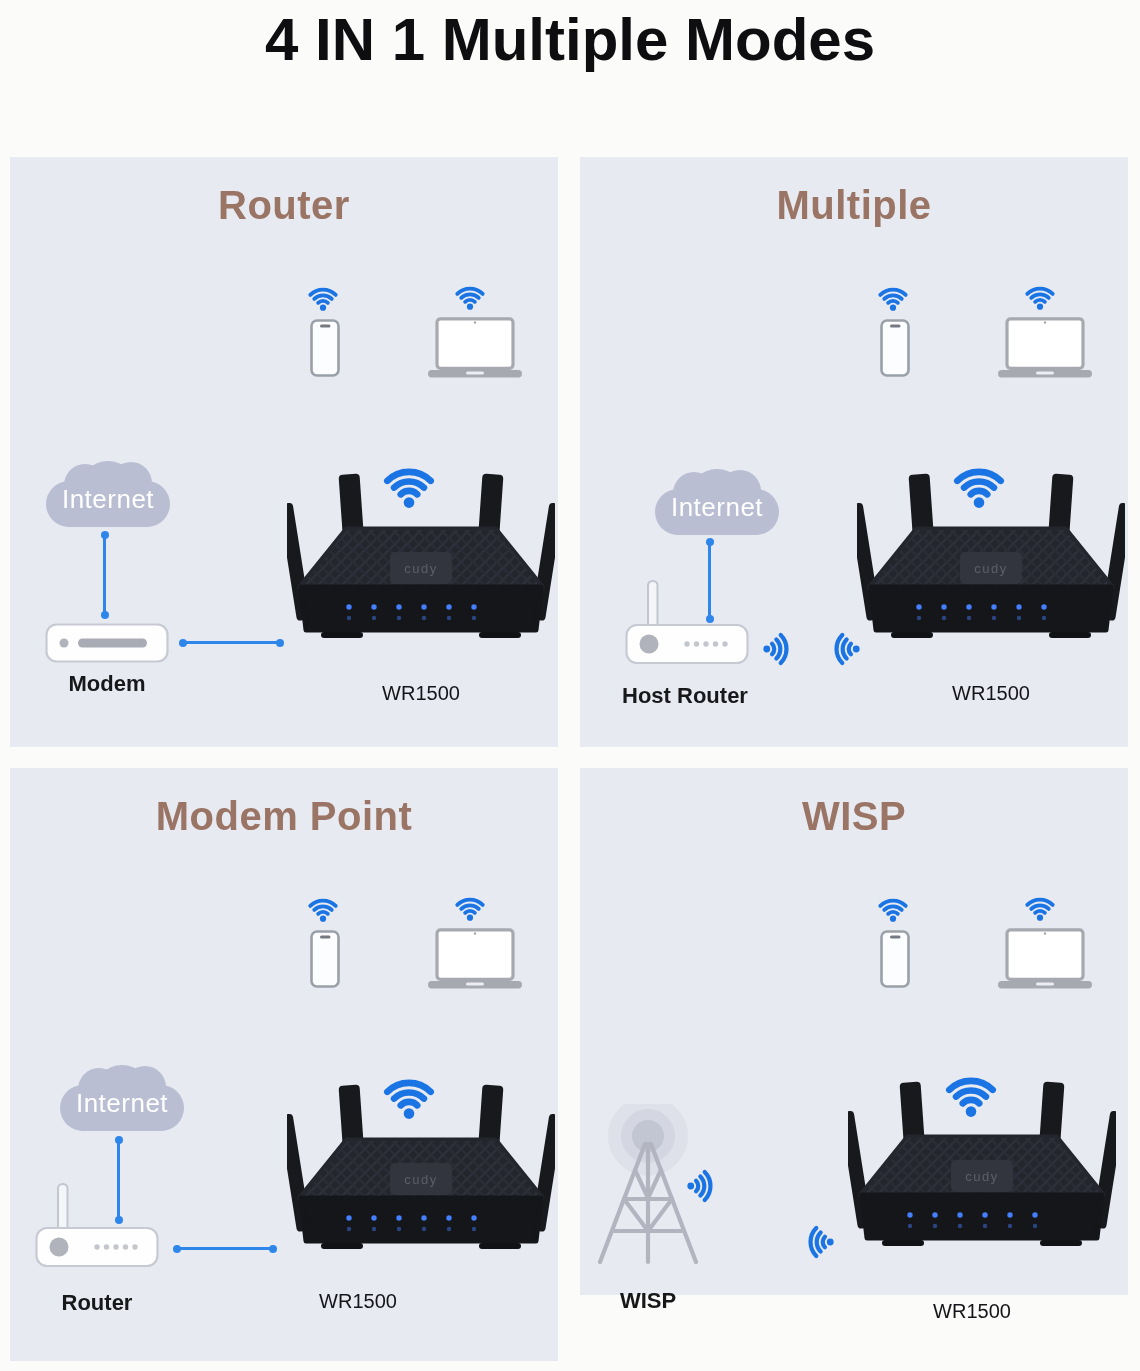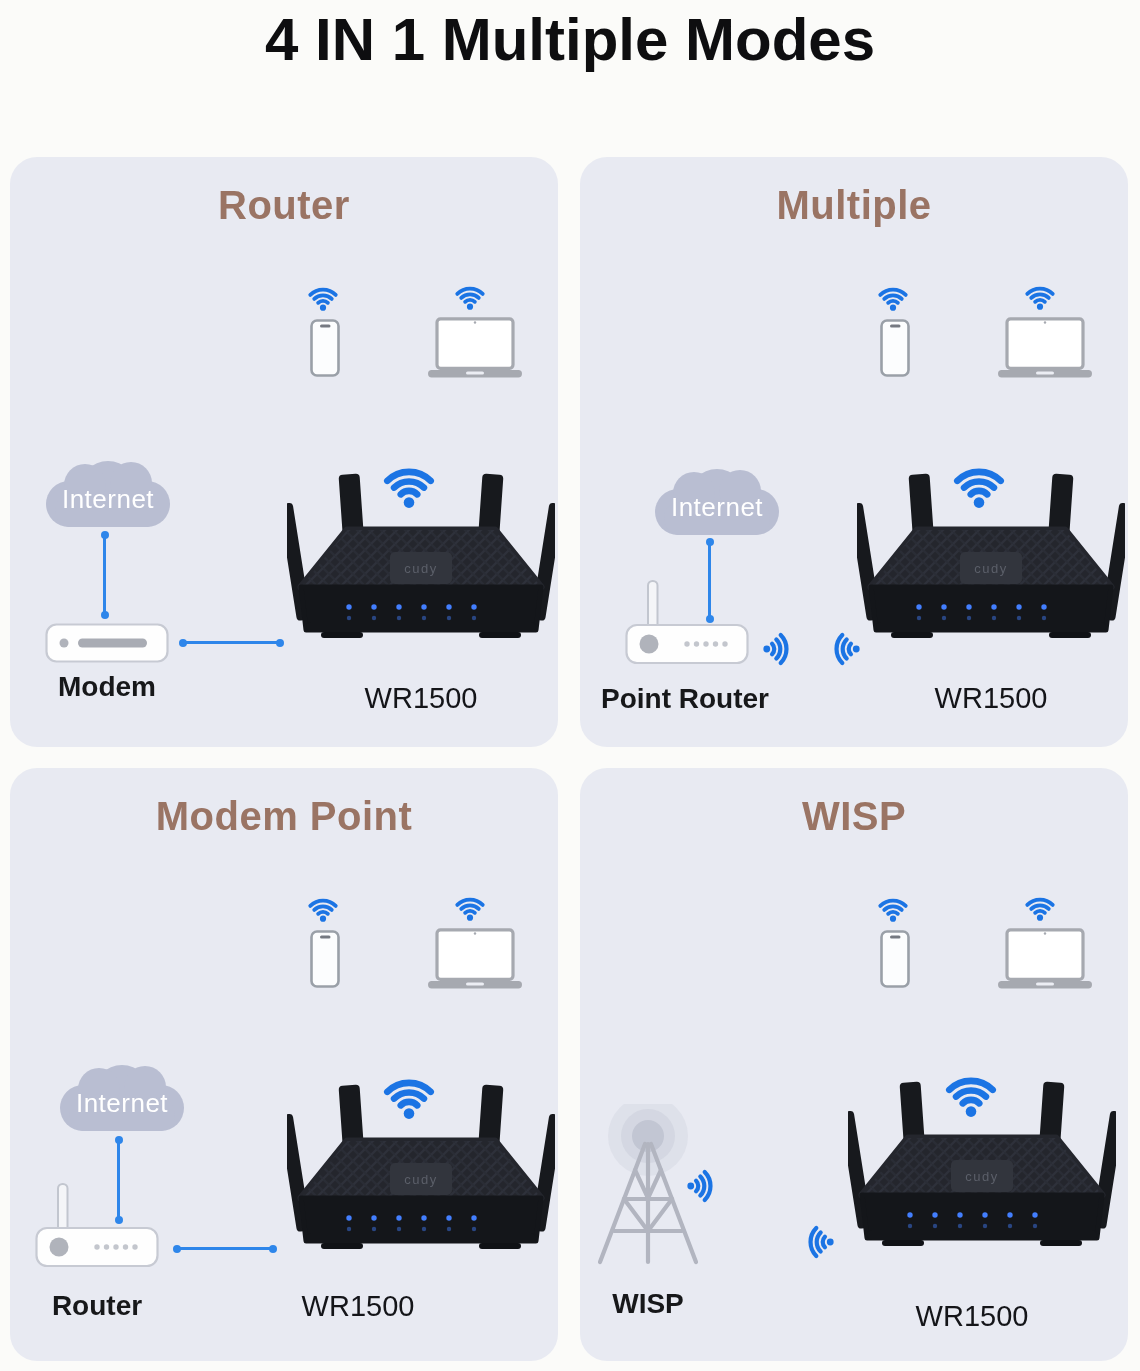--- a/index.html
+++ b/index.html
@@ -2,25 +2,25 @@
 <html><head>
 <meta charset="utf-8">
 <style>
   html,body{margin:0;padding:0;}
   .stage{position:relative;width:1140px;height:1371px;background:#fbfbf9;overflow:hidden;
          font-family:"Liberation Sans",sans-serif;}
   .abs{position:absolute;}
   svg.abs{display:block;}
   .main-title{position:absolute;top:5px;left:0;width:100%;text-align:center;
               font-size:60px;font-weight:700;color:#0e0e10;letter-spacing:0;}
-  .panel{position:absolute;width:548px;background:#e8eaf2;border-radius:27px;}
+  .panel{position:absolute;width:548px;background:#e8eaf2;}
   .panel-title{position:absolute;top:26px;left:0;width:100%;text-align:center;margin:0;
                font-size:40px;font-weight:700;color:#9a7464;letter-spacing:.5px;}
-  .dev-label{position:absolute;text-align:center;font-size:28px;font-weight:600;color:#17181a;}
-  .model-label{position:absolute;text-align:center;font-size:29px;font-weight:500;color:#141519;}
+  .dev-label{position:absolute;text-align:center;font-size:22px;font-weight:600;color:#17181a;}
+  .model-label{position:absolute;text-align:center;font-size:20px;font-weight:500;color:#141519;}
   .cloud{position:absolute;width:150px;height:78px;}
   .cloud svg{position:absolute;left:0;top:0;width:150px;height:78px;}
   .cloud-label{position:absolute;left:0;top:12px;width:150px;height:70px;display:flex;
                align-items:center;justify-content:center;color:#ffffff;font-size:26px;
                font-weight:500;letter-spacing:.5px;}
   .connector{position:absolute;background:#2e86ea;}
   .connector.v{width:3px;}
   .connector.h{height:3px;}
   .connector::before,.connector::after{content:"";position:absolute;width:8px;height:8px;
                border-radius:50%;background:#2e86ea;}
@@ -219,21 +219,21 @@
     <div class="cloud" style="left:62px;top:303px;">
       <svg>
           <use href="#sym-cloud" width="100%" height="100%"></use>
         </svg>
       <div class="cloud-label">Internet</div>
     </div>
     <div class="connector v" style="left:128px;top:385px;height:77px;"></div>
     <svg class="abs" style="left:45px;top:422px;width:124px;height:86px">
         <use href="#sym-antrouter" width="100%" height="100%"></use>
       </svg>
-    <div class="dev-label" style="left:5px;top:526px;width:200px;">Point Router</div>
+    <div class="dev-label" style="left:5px;top:526px;width:200px;">Host Router</div>
 
     <svg class="abs" style="left:182px;top:470px;width:34px;height:44px">
         <use href="#sym-wifi-right" width="100%" height="100%"></use>
       </svg>
     <svg class="abs" style="left:247px;top:470px;width:34px;height:44px">
         <use href="#sym-wifi-left" width="100%" height="100%"></use>
       </svg>
 
     <svg class="abs" style="left:277px;top:315px;width:268px;height:203px">
         <use href="#sym-wr1500" width="100%" height="100%"></use>
@@ -274,21 +274,21 @@
 
     <svg class="abs" style="left:277px;top:315px;width:268px;height:203px">
         <use href="#sym-wr1500" width="100%" height="100%"></use>
       </svg>
     <svg class="abs" style="left:365px;top:300px;width:68px;height:53px">
         <use href="#sym-wifi" width="100%" height="100%"></use>
       </svg>
     <div class="model-label" style="left:214px;top:522px;width:268px;">WR1500</div>
   </section>
 
-  <section class="panel" style="left:580px;top:768px;height:593px;">
+  <section class="panel" style="left:580px;top:768px;height:527px;">
     <h2 class="panel-title">WISP</h2>
     <svg class="abs" style="left:293px;top:124px;width:40px;height:31px">
         <use href="#sym-wifi" width="100%" height="100%"></use>
       </svg>
     <svg class="abs" style="left:300px;top:162px;width:30px;height:58px">
         <use href="#sym-phone" width="100%" height="100%"></use>
       </svg>
     <svg class="abs" style="left:440px;top:123px;width:40px;height:31px">
         <use href="#sym-wifi" width="100%" height="100%"></use>
       </svg>

